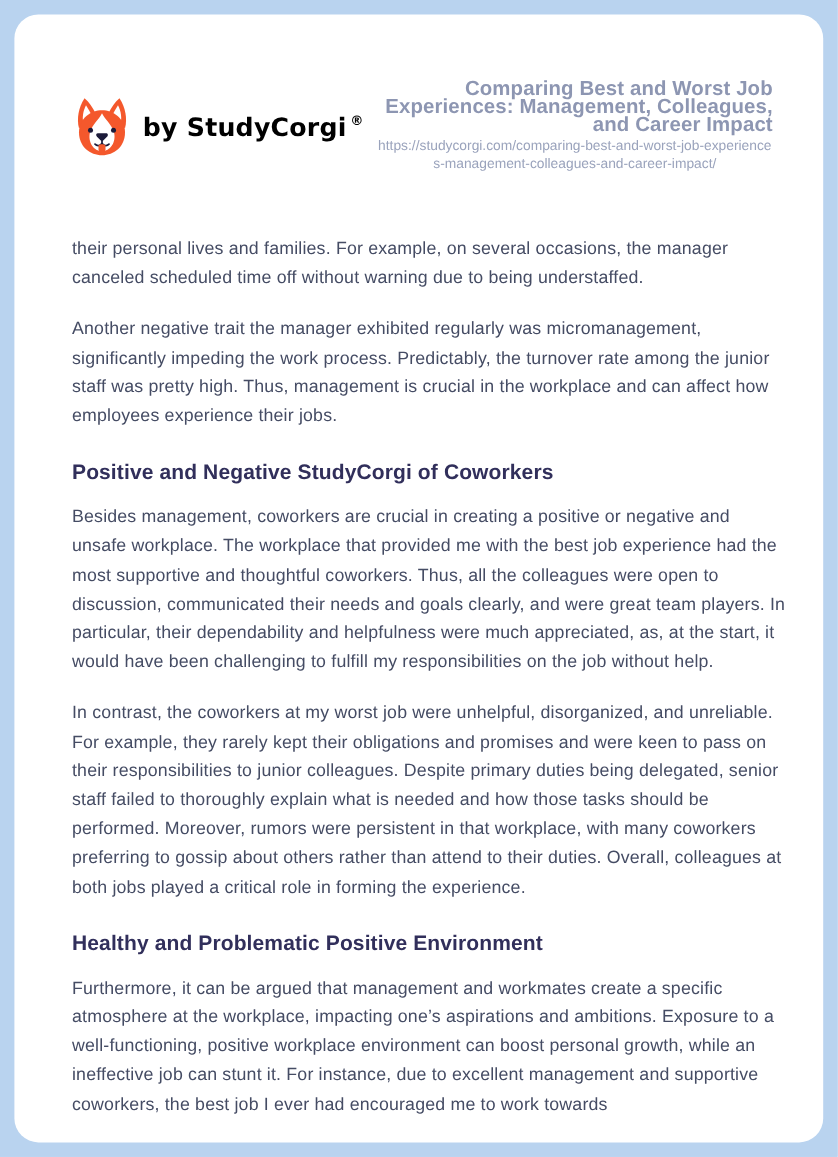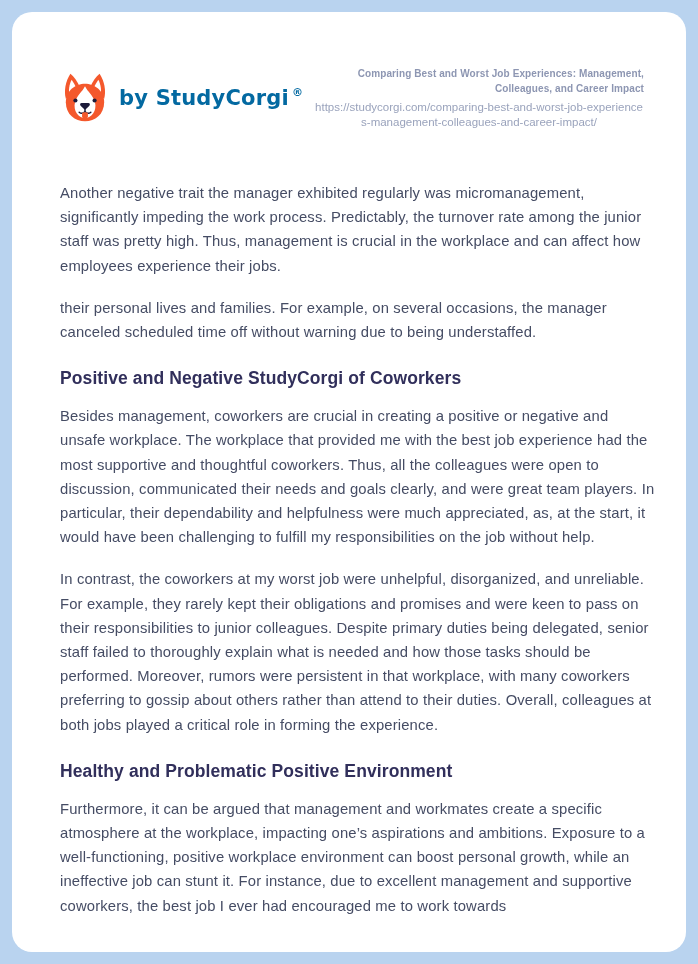--- a/index.html
+++ b/index.html
@@ -35,35 +35,35 @@
     align-items: center;
     gap: 9px;
     cursor: pointer;
   }
   .brand-logo svg { display: block; }
   .brand-text {
     font-family: "DejaVu Sans", sans-serif;
     font-weight: bold;
     font-size: 21px;
     letter-spacing: 0.2px;
-    color: #0369a1;
+    color: #000000;
     white-space: nowrap;
   }
   .brand-text sup {
     font-size: 11px;
     font-weight: bold;
     margin-left: 3px;
     vertical-align: 9px;
   }
   .doc-meta {
     width: 330px;
     text-align: right;
   }
   .doc-title {
-    font-size: 10px;
+    font-size: 17px;
     font-weight: bold;
     line-height: 15px;
     color: #8d96b2;
     letter-spacing: 0.1px;
   }
   .doc-url {
     display: block;
     margin-top: 4px;
     font-size: 11.5px;
     font-weight: normal;
@@ -128,22 +128,22 @@
         <span class="brand-text"><span>by StudyCorgi</span><sup>®</sup></span>
       </div>
 
       <div class="doc-meta">
         <div class="doc-title">Comparing Best and Worst Job Experiences: Management, Colleagues, and Career Impact</div>
         <a class="doc-url" href="#">https://studycorgi.com/comparing-best-and-worst-job-experiences-management-colleagues-and-career-impact/</a>
       </div>
     </header>
 
     <main class="article">
+      <p>their personal lives and families. For example, on several occasions, the manager canceled scheduled time off without warning due to being understaffed.</p>
       <p>Another negative trait the manager exhibited regularly was micromanagement, significantly impeding the work process. Predictably, the turnover rate among the junior staff was pretty high. Thus, management is crucial in the workplace and can affect how employees experience their jobs.</p>
-      <p>their personal lives and families. For example, on several occasions, the manager canceled scheduled time off without warning due to being understaffed.</p>
       <h2>Positive and Negative StudyCorgi of Coworkers</h2>
       <p>Besides management, coworkers are crucial in creating a positive or negative and unsafe workplace. The workplace that provided me with the best job experience had the most supportive and thoughtful coworkers. Thus, all the colleagues were open to discussion, communicated their needs and goals clearly, and were great team players. In particular, their dependability and helpfulness were much appreciated, as, at the start, it would have been challenging to fulfill my responsibilities on the job without help.</p>
       <p>In contrast, the coworkers at my worst job were unhelpful, disorganized, and unreliable. For example, they rarely kept their obligations and promises and were keen to pass on their responsibilities to junior colleagues. Despite primary duties being delegated, senior staff failed to thoroughly explain what is needed and how those tasks should be performed. Moreover, rumors were persistent in that workplace, with many coworkers preferring to gossip about others rather than attend to their duties. Overall, colleagues at both jobs played a critical role in forming the experience.</p>
       <h2>Healthy and Problematic Positive Environment</h2>
       <p>Furthermore, it can be argued that management and workmates create a specific atmosphere at the workplace, impacting one’s aspirations and ambitions. Exposure to a well-functioning, positive workplace environment can boost personal growth, while an ineffective job can stunt it. For instance, due to excellent management and supportive coworkers, the best job I ever had encouraged me to work towards</p>
     </main>
 
   </div>
 </div>
 

